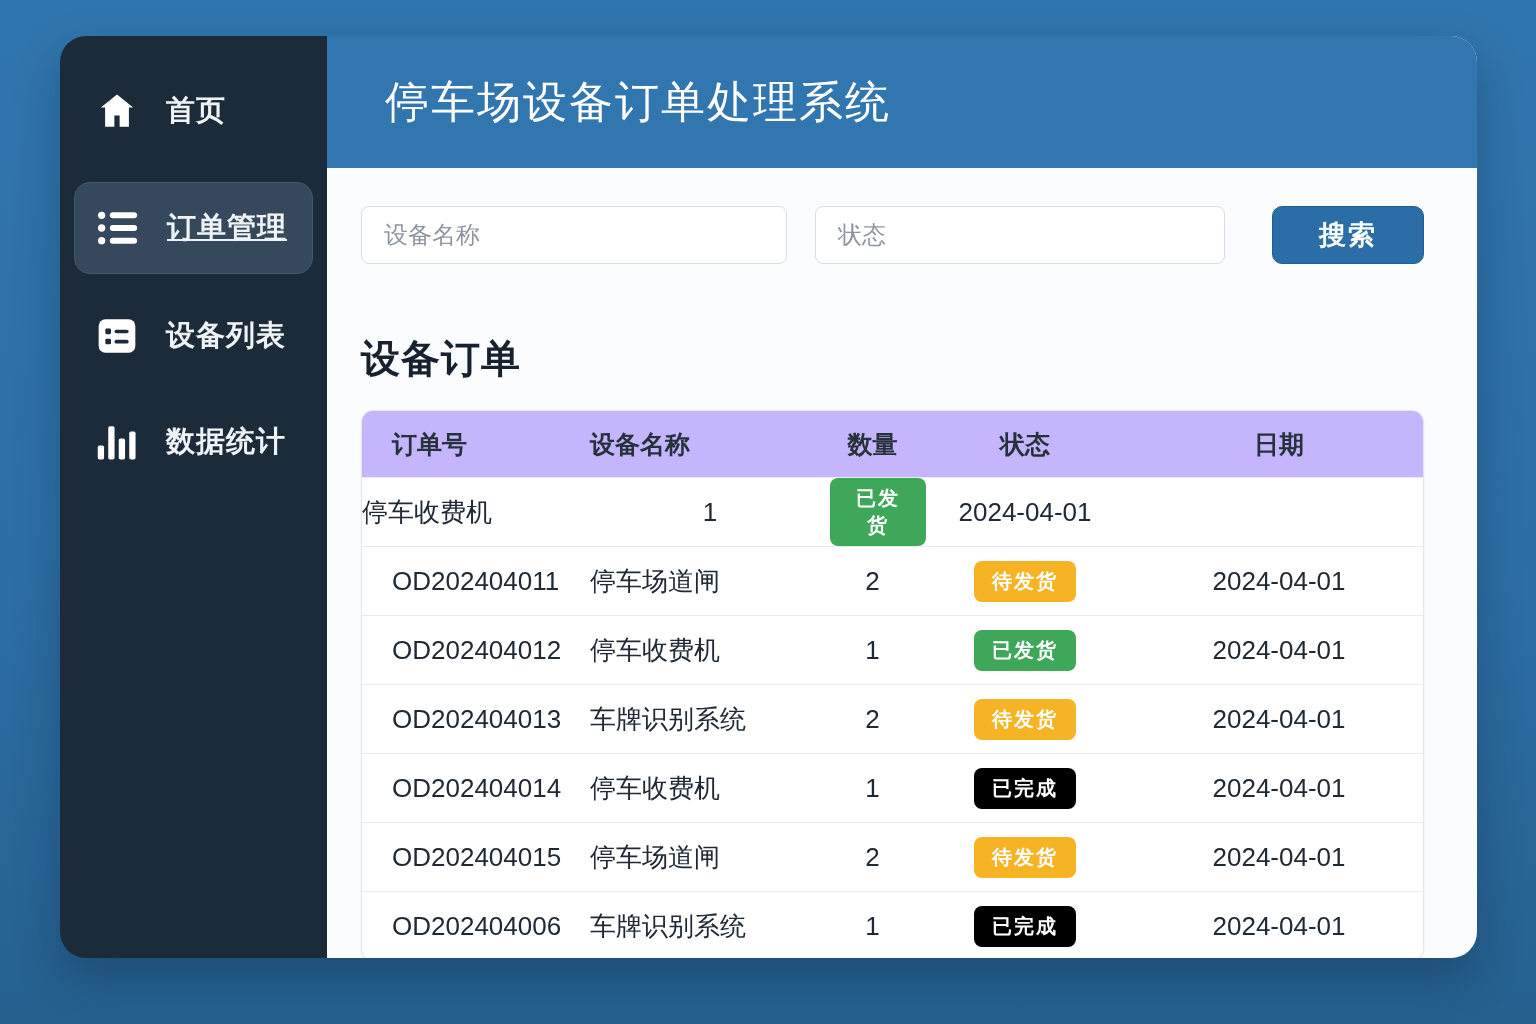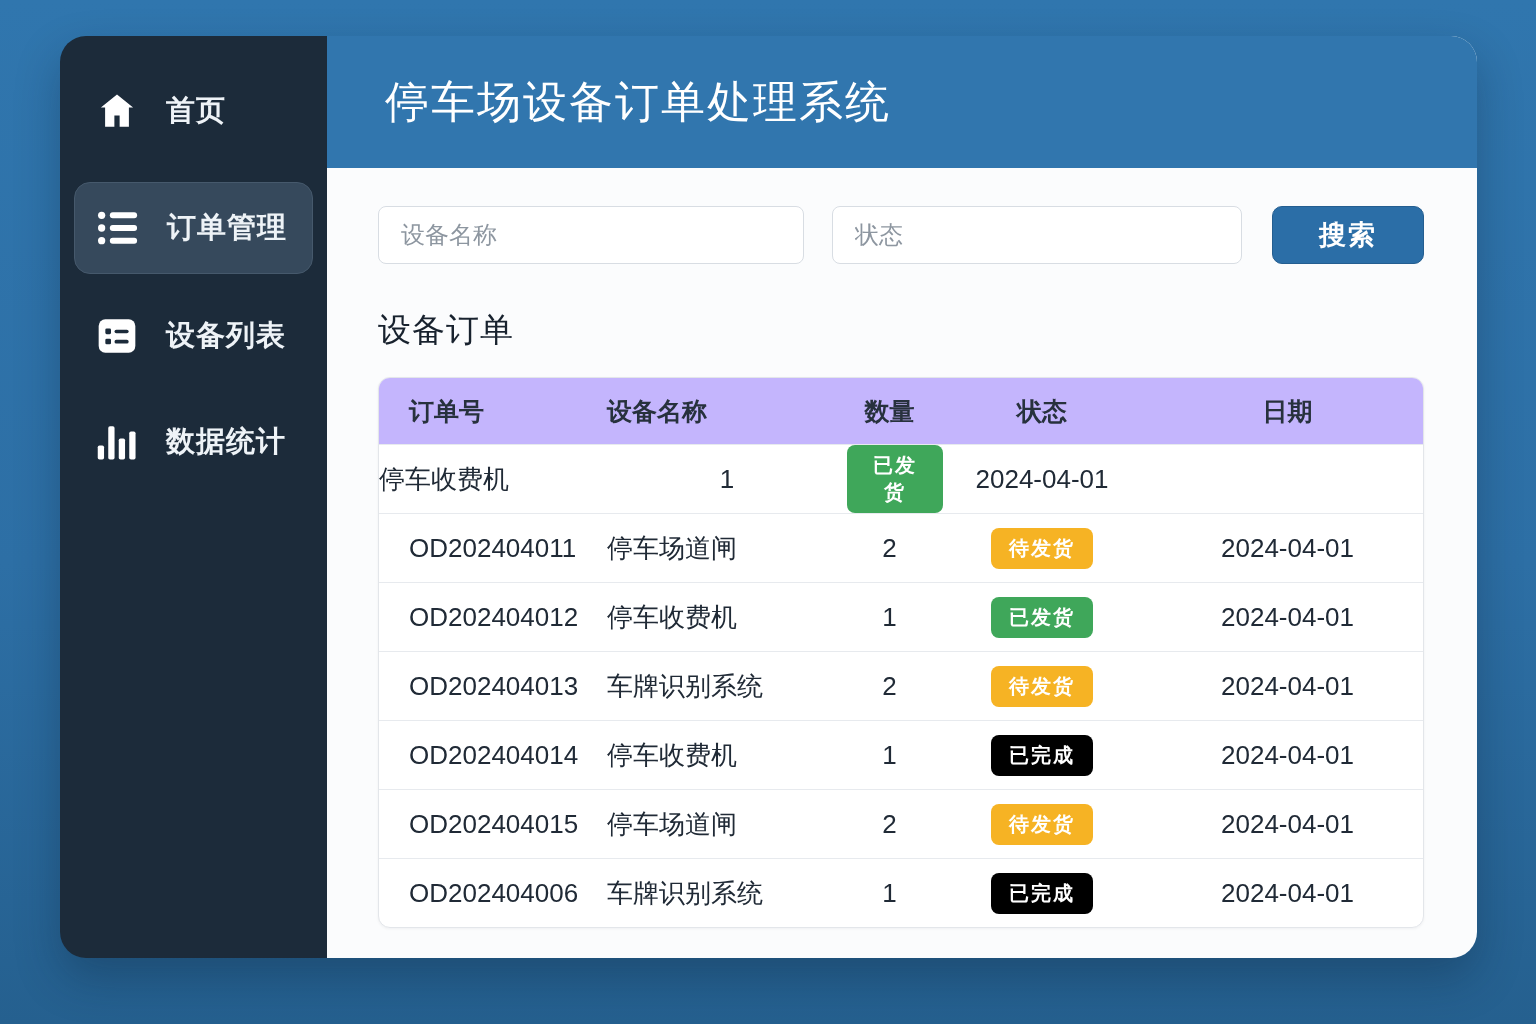--- a/index.html
+++ b/index.html
@@ -21,50 +21,50 @@
   }
   .nav-item {
     display:flex; align-items:center; gap:26px;
     margin:0 14px; padding:0 20px; height:90px;
     color:#eef3f7; font-size:29px; font-weight:600; letter-spacing:1px;
     border-radius:16px; cursor:pointer;
   }
   .nav-item .nav-icon { width:46px; display:flex; justify-content:center; align-items:center; flex:0 0 46px; }
   .nav-item.active {
     background:#36495c; border:1px solid #46596c; height:92px;
-    margin-top:26px; margin-bottom:0;
+    margin-top:26px; margin-bottom:0;text-decoration:underline;
   }
   .nav-item:nth-child(3){ margin-top:20px; height:84px; }
   .nav-item:nth-child(4){ margin-top:22px; height:84px;text-align:right; }
   
   .main { flex:1; display:flex; flex-direction:column; background:#fbfcfd; }
   .topbar {
     height:132px; flex:0 0 132px; background:#3176ae;
     display:flex; align-items:center; padding-left:58px;
   }
   .topbar h1 { color:#ffffff; font-size:44px; font-weight:normal; letter-spacing:2px; }
-  .content { flex:1; padding:38px 53px 0 51px; }
+  .content { flex:1; padding:38px 53px 0 34px; }
   
   .search-row { display:flex; align-items:center; gap:28px; }
   .search-input {
     height:58px; background:#ffffff; border:1px solid #d8dde3; border-radius:8px;
     font-size:24px; color:#333; padding:0 22px;
     font-family:"Liberation Sans", sans-serif;
   }
   .search-input::placeholder { color:#8d96a0; }
   .input-device { width:426px; }
   .input-status { width:410px; }
   .search-btn {
     margin-left:auto; width:152px; height:58px; background:#2b6ea7;
     border:1px solid #245e90; border-radius:10px; color:#fff;
     font-size:27px; font-weight:bold; letter-spacing:2px; cursor:pointer;
     font-family:"Liberation Sans", sans-serif;
   }
   
-  .section-title { margin-top:44px; font-size:33px; font-weight:normal; color:#18222e; letter-spacing:1px; }
+  .section-title { margin-top:68px; font-size:39px; font-weight:bold; color:#18222e; letter-spacing:1px; }
   
   .orders-table {
     margin-top:24px; background:#ffffff; border:1px solid #e3e6ea; border-radius:12px;
     overflow:hidden; box-shadow:0 1px 3px rgba(16,24,40,.05);
   }
   .t-row {
     display:grid; grid-template-columns:228px 240px 85px 220px 1fr;
     align-items:center; height:69px; border-top:1px solid #e7eaee;
   }
   .t-head { background:#c4b5fd; height:66px; border-top:none; }

